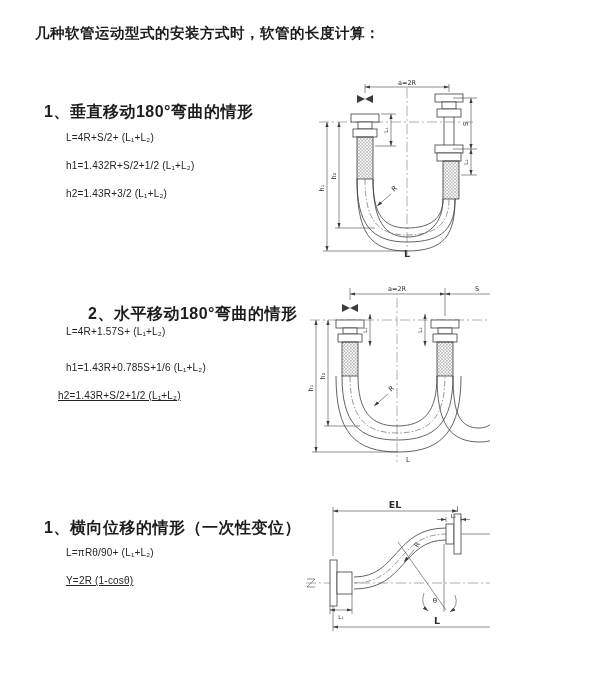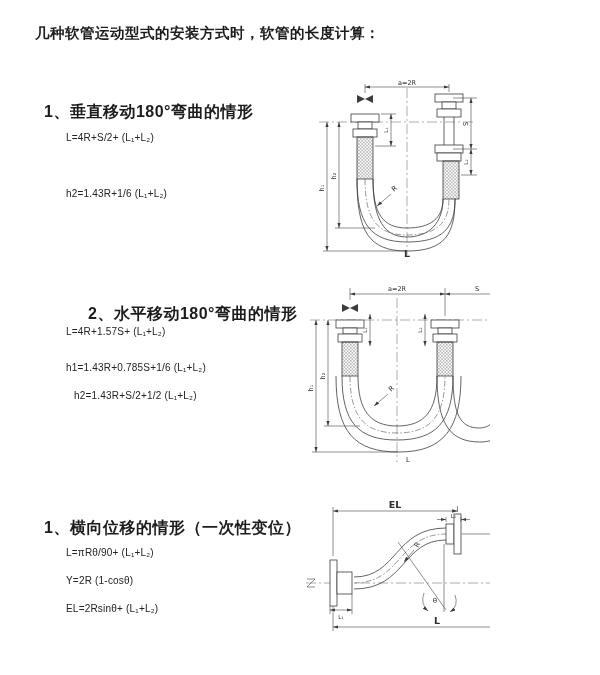--- a/index.html
+++ b/index.html
@@ -32,31 +32,31 @@
       <marker id="ar" viewBox="0 0 10 10" refX="10" refY="5" markerWidth="9" markerHeight="9" orient="auto-start-reverse">
         <path d="M10,5 L0,1.8 L0,8.2 Z" style="fill:#3c3c3c;stroke:none;"></path>
       </marker>
     </defs>
   </svg>
 
   <div class="title">几种软管运动型式的安装方式时，软管的长度计算：</div>
 
   <div class="sec-heading" style="left:44px;top:102px;">1、垂直移动180°弯曲的情形</div>
   <div class="formula" style="left:66px;top:132px;">L=4R+S/2+ (L₁+L₂)</div>
-  <div class="formula" style="left:66px;top:188px;">h2=1.43R+1/6 (L₁+L₂)</div>
+  <div class="formula" style="left:66px;top:160px;">h1=1.432R+S/2+1/2 (L₁+L₂)</div>
+  <div class="formula" style="left:66px;top:188px;">h2=1.43R+3/2 (L₁+L₂)</div>
 
   <div class="sec-heading" style="left:44px;top:304px;margin-left:44px;">2、水平移动180°弯曲的情形</div>
   <div class="formula" style="left:66px;top:326px;">L=4R+1.57S+ (L₁+L₂)</div>
   <div class="formula" style="left:66px;top:362px;">h1=1.43R+0.785S+1/6 (L₁+L₂)</div>
-  <div class="formula" style="left:74px;top:390px;">h2=1.43R+S/2+1/2 (L₁+L₂)</div>
+  <div class="formula" style="left:58px;top:390px;text-decoration:underline;">h2=1.43R+S/2+1/2 (L₁+L₂)</div>
 
   <div class="sec-heading" style="left:44px;top:518px;">1、横向位移的情形（一次性变位）</div>
   <div class="formula" style="left:66px;top:547px;">L=πRθ/90+ (L₁+L₂)</div>
-  <div class="formula" style="left:66px;top:575px;">Y=2R (1-cosθ)</div>
-  <div class="formula" style="left:66px;top:603px;">EL=2Rsinθ+ (L₁+L₂)</div>
+  <div class="formula" style="left:66px;top:575px;text-decoration:underline;">Y=2R (1-cosθ)</div>
 
   <svg style="left:303px;top:72px;" width="295" height="186" viewBox="0 0 295 186">
     <g>
       <line class="cl" x1="104" y1="16" x2="104" y2="183"></line>
       <line class="cl" x1="16" y1="50" x2="172" y2="50"></line>
     </g>
     <g>
       <path d="M54,107 C54,160 66,179 104,179 C142,179 152,162 152,127"></path>
       <path d="M70,107 C70,149 82,165 104,165 C126,165 140,151 140,127"></path>
       <path d="M54,107 C54,152 68,170 104,170 C140,170 152,156 152,127"></path>

